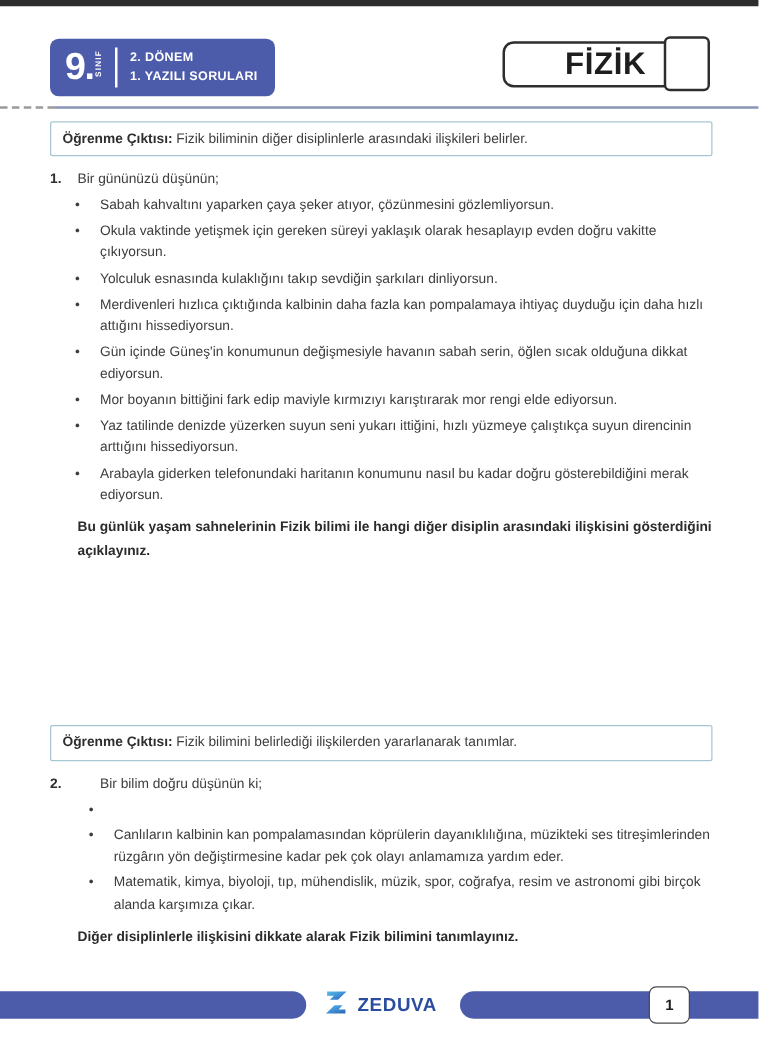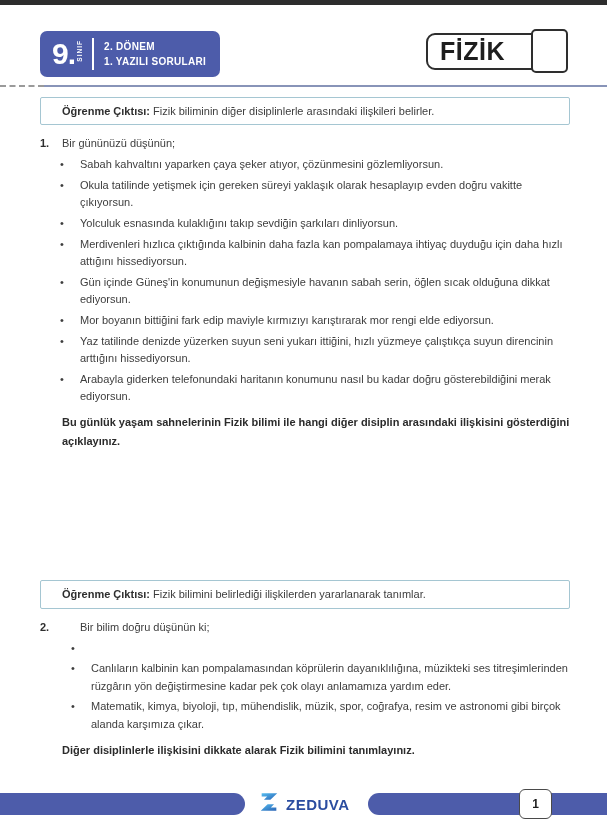--- a/index.html
+++ b/index.html
@@ -60,29 +60,29 @@
   }
   .term-block {
     font-size: 10px;
     font-weight: 700;
     line-height: 1.5;
     letter-spacing: 0.3px;
     white-space: nowrap;
   }
   .subject-box {
     position: relative;
-    width: 141px;
+    width: 165px;
     height: 37px;
     border: 2.5px solid #2e2e2e;
     border-radius: 9px;
     margin-top: 2px;
     display: flex;
     align-items: center;
     justify-content: flex-end;
-    padding-right: 60px;
+    padding-right: 48px;
     background: #ffffff;
   }
   .subject-title {
     font-size: 25px;
     font-weight: 700;
     color: #1e1e1e;
     letter-spacing: 0.5px;
     line-height: 1;
   }
   .subject-score-box {
@@ -107,21 +107,21 @@
 
   
   .content {
     margin: 10px 37px 0 40px;
     color: #3d3d3d;
     font-size: 11px;
   }
   .outcome-box {
     border: 1px solid #a5c6d2;
     border-radius: 2px;
-    padding: 6px 21px;
+    padding: 6px 9px;
     line-height: 1.3;
     color: #3d3d3d;
   }
   .outcome-box b { color: #2e2e2e; }
   .q-row {
     display: flex;
     margin-top: 12px;
   }
   .q-num { font-weight: 700; color: #2e2e2e; flex: 0 0 auto; }
   .q1 .q-num { width: 22px; }
@@ -242,21 +242,21 @@
       <span>Bir gününüzü düşünün;</span>
     </div>
 
     <ul class="bullets q1-bullets">
       <li>
           <span class="bullet-marker">•</span>
           <span>Sabah kahvaltını yaparken çaya şeker atıyor, çözünmesini gözlemliyorsun.</span>
         </li>
       <li>
           <span class="bullet-marker">•</span>
-          <span>Okula tatilinde yetişmek için gereken süreyi yaklaşık olarak hesaplayıp evden doğru vakitte çıkıyorsun.</span>
+          <span>Okula vaktinde yetişmek için gereken süreyi yaklaşık olarak hesaplayıp evden doğru vakitte çıkıyorsun.</span>
         </li>
       <li>
           <span class="bullet-marker">•</span>
           <span>Yolculuk esnasında kulaklığını takıp sevdiğin şarkıları dinliyorsun.</span>
         </li>
       <li>
           <span class="bullet-marker">•</span>
           <span>Merdivenleri hızlıca çıktığında kalbinin daha fazla kan pompalamaya ihtiyaç duyduğu için daha hızlı attığını hissediyorsun.</span>
         </li>
       <li>

